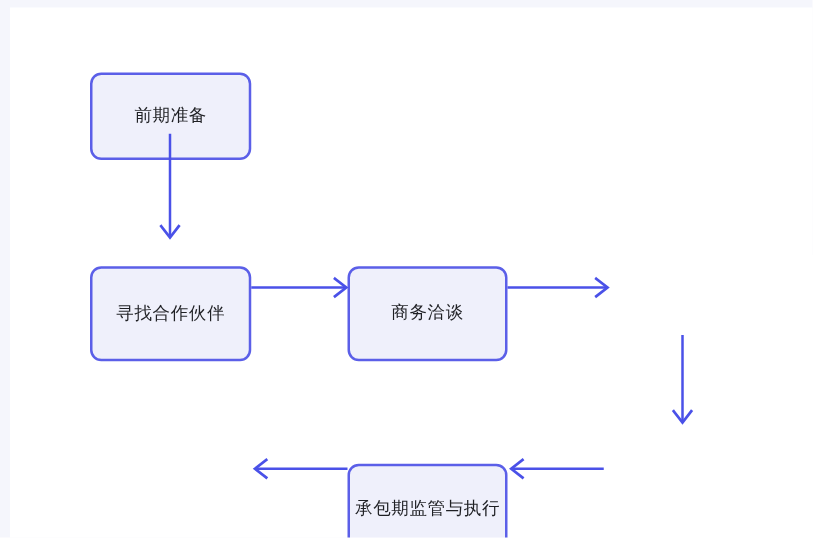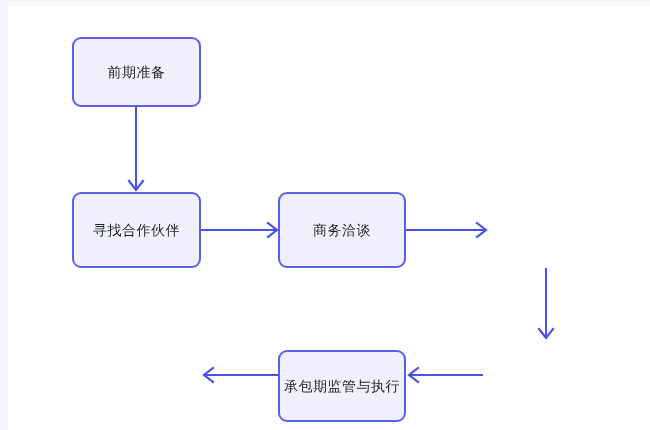--- a/index.html
+++ b/index.html
@@ -30,20 +30,21 @@
     border-radius: 9px;
     display: flex;
     align-items: center;
     justify-content: center;
     color: #1f2024;
     font-size: 14px;
     letter-spacing: 0.5px;
     line-height: 1.2;
     white-space: nowrap;
     user-select: none;
+    margin-top: 21px;
   }
   .edge {
     position: absolute;
     overflow: visible;
   }
   .edge path, .edge line {
     fill: none;
     stroke: #4a51e8;
     stroke-width: 2;
   }
@@ -61,21 +62,21 @@
 <div id="canvas">
 
   <div class="node" style="left:64px; top:31px; width:129px; height:70px;">
     <span>前期准备</span>
   </div>
 
   <div class="node" style="left:64px; top:186px; width:129px; height:76px;">
     <span>寻找合作伙伴</span>
   </div>
 
-  <div class="node" style="left:270px; top:186px; width:128px; height:76px;">
+  <div class="node" style="left:270px; top:186px; width:128px; height:76px;font-family:Liberation Serif, serif;">
     <span>商务洽谈</span>
   </div>
 
 
 
   <div class="node" style="left:270px; top:344px; width:128px; height:72px;">
     <span>承包期监管与执行</span>
   </div>
 
 

